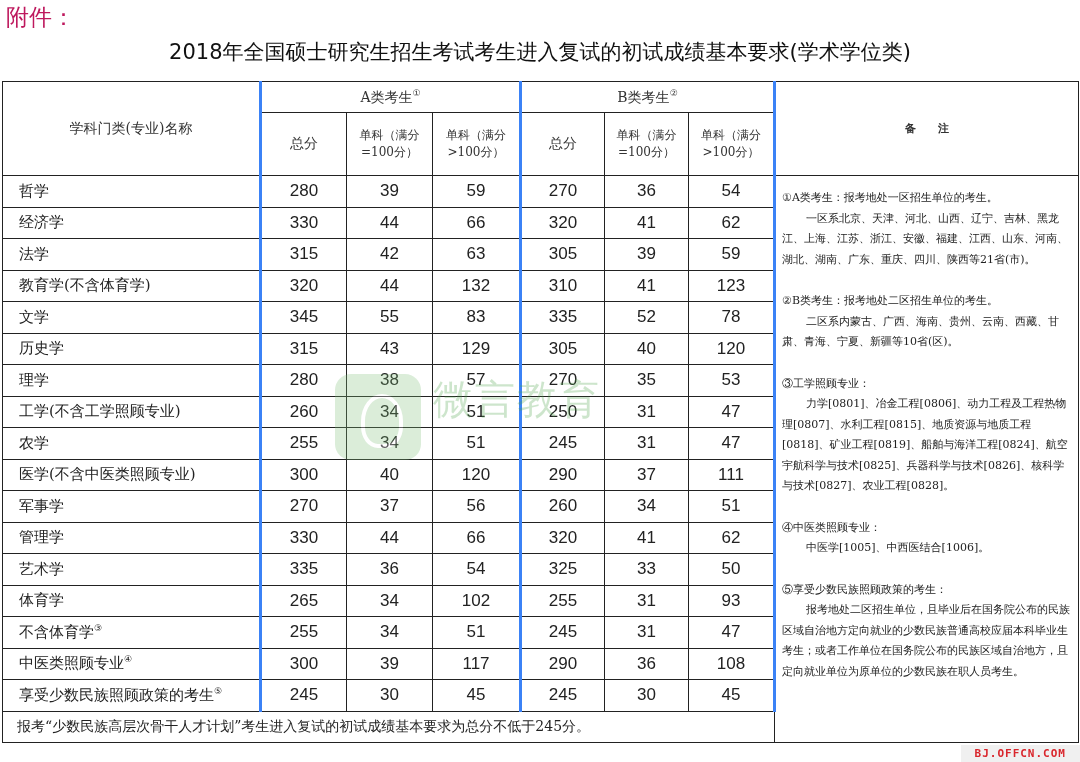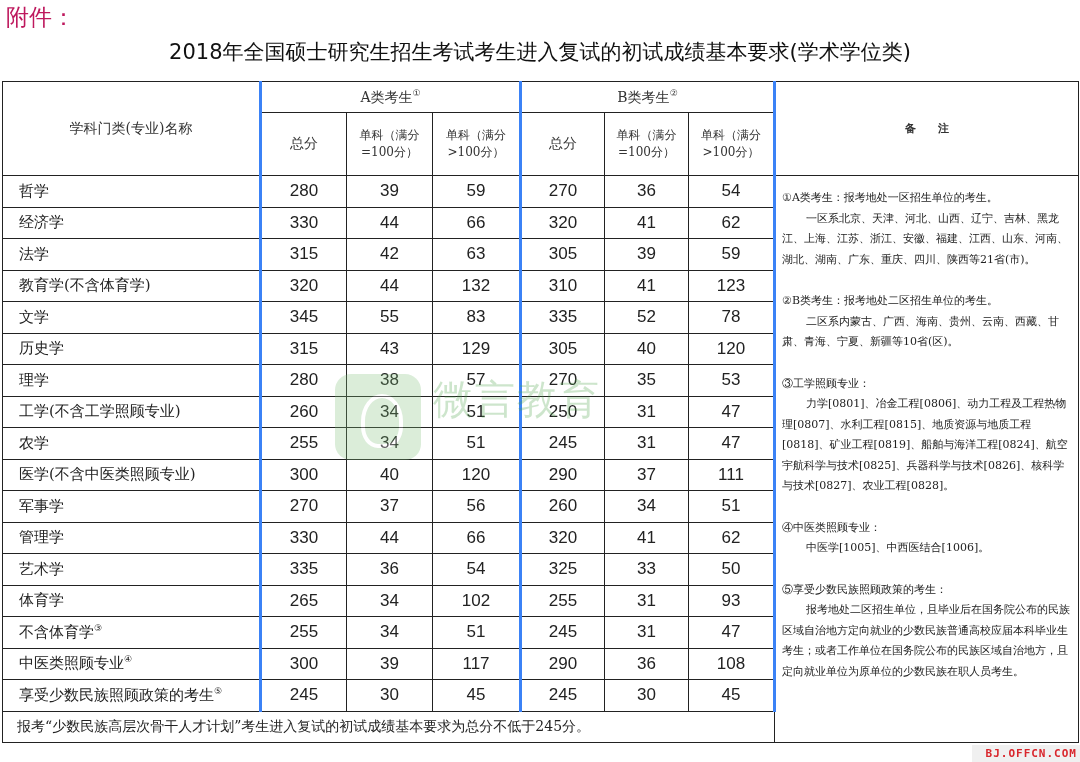--- a/index.html
+++ b/index.html
@@ -23,21 +23,21 @@
   .indent { display: block; text-indent: 24px; }
   .footer-cell { font-size: 14px; padding-left: 14px; height: 30px; color: #222; }
   .wm { position: absolute; left: 335px; top: 372px; width: 360px; height: 100px; pointer-events: none; opacity: 0.28; }
   .wm-icon { position: absolute; left: 0; top: 2px; width: 86px; height: 86px; border-radius: 16px; background: #7fbf7a; }
   .wm-icon::after { content: ""; position: absolute; left: 26px; top: 20px; width: 34px; height: 46px;
                     border: 4px solid #fff; border-radius: 50% 50% 40% 40%; }
   .wm-text1 { position: absolute; left: 98px; top: 0; font-size: 40px; color: #4ea54a; letter-spacing: 2px;
               font-family: "DejaVu Sans", sans-serif; }
   .wm-text2 { position: absolute; left: 98px; top: 50px; font-size: 32px; color: #7fbf7a; letter-spacing: 3px;
               font-family: "DejaVu Sans", sans-serif; }
-  .brand { position: absolute; right: 0; bottom: 0; background: #f0f0f0; padding: 2px 3px 2px 14px;
+  .brand { position: absolute; right: 0; bottom: 0; background: #f0f0f0; padding: 2px 14px 2px 14px;
            color: #d9262c; font-size: 11px; font-weight: bold; font-family: "DejaVu Sans Mono", monospace; letter-spacing: 1px; }
 </style>
 </head>
 <body>
 
 <div class="attach">附件：</div>
 <div class="title">2018年全国硕士研究生招生考试考生进入复试的初试成绩基本要求(学术学位类)</div>
 
 <div class="sheet">
 <table style="width:1076px;">

